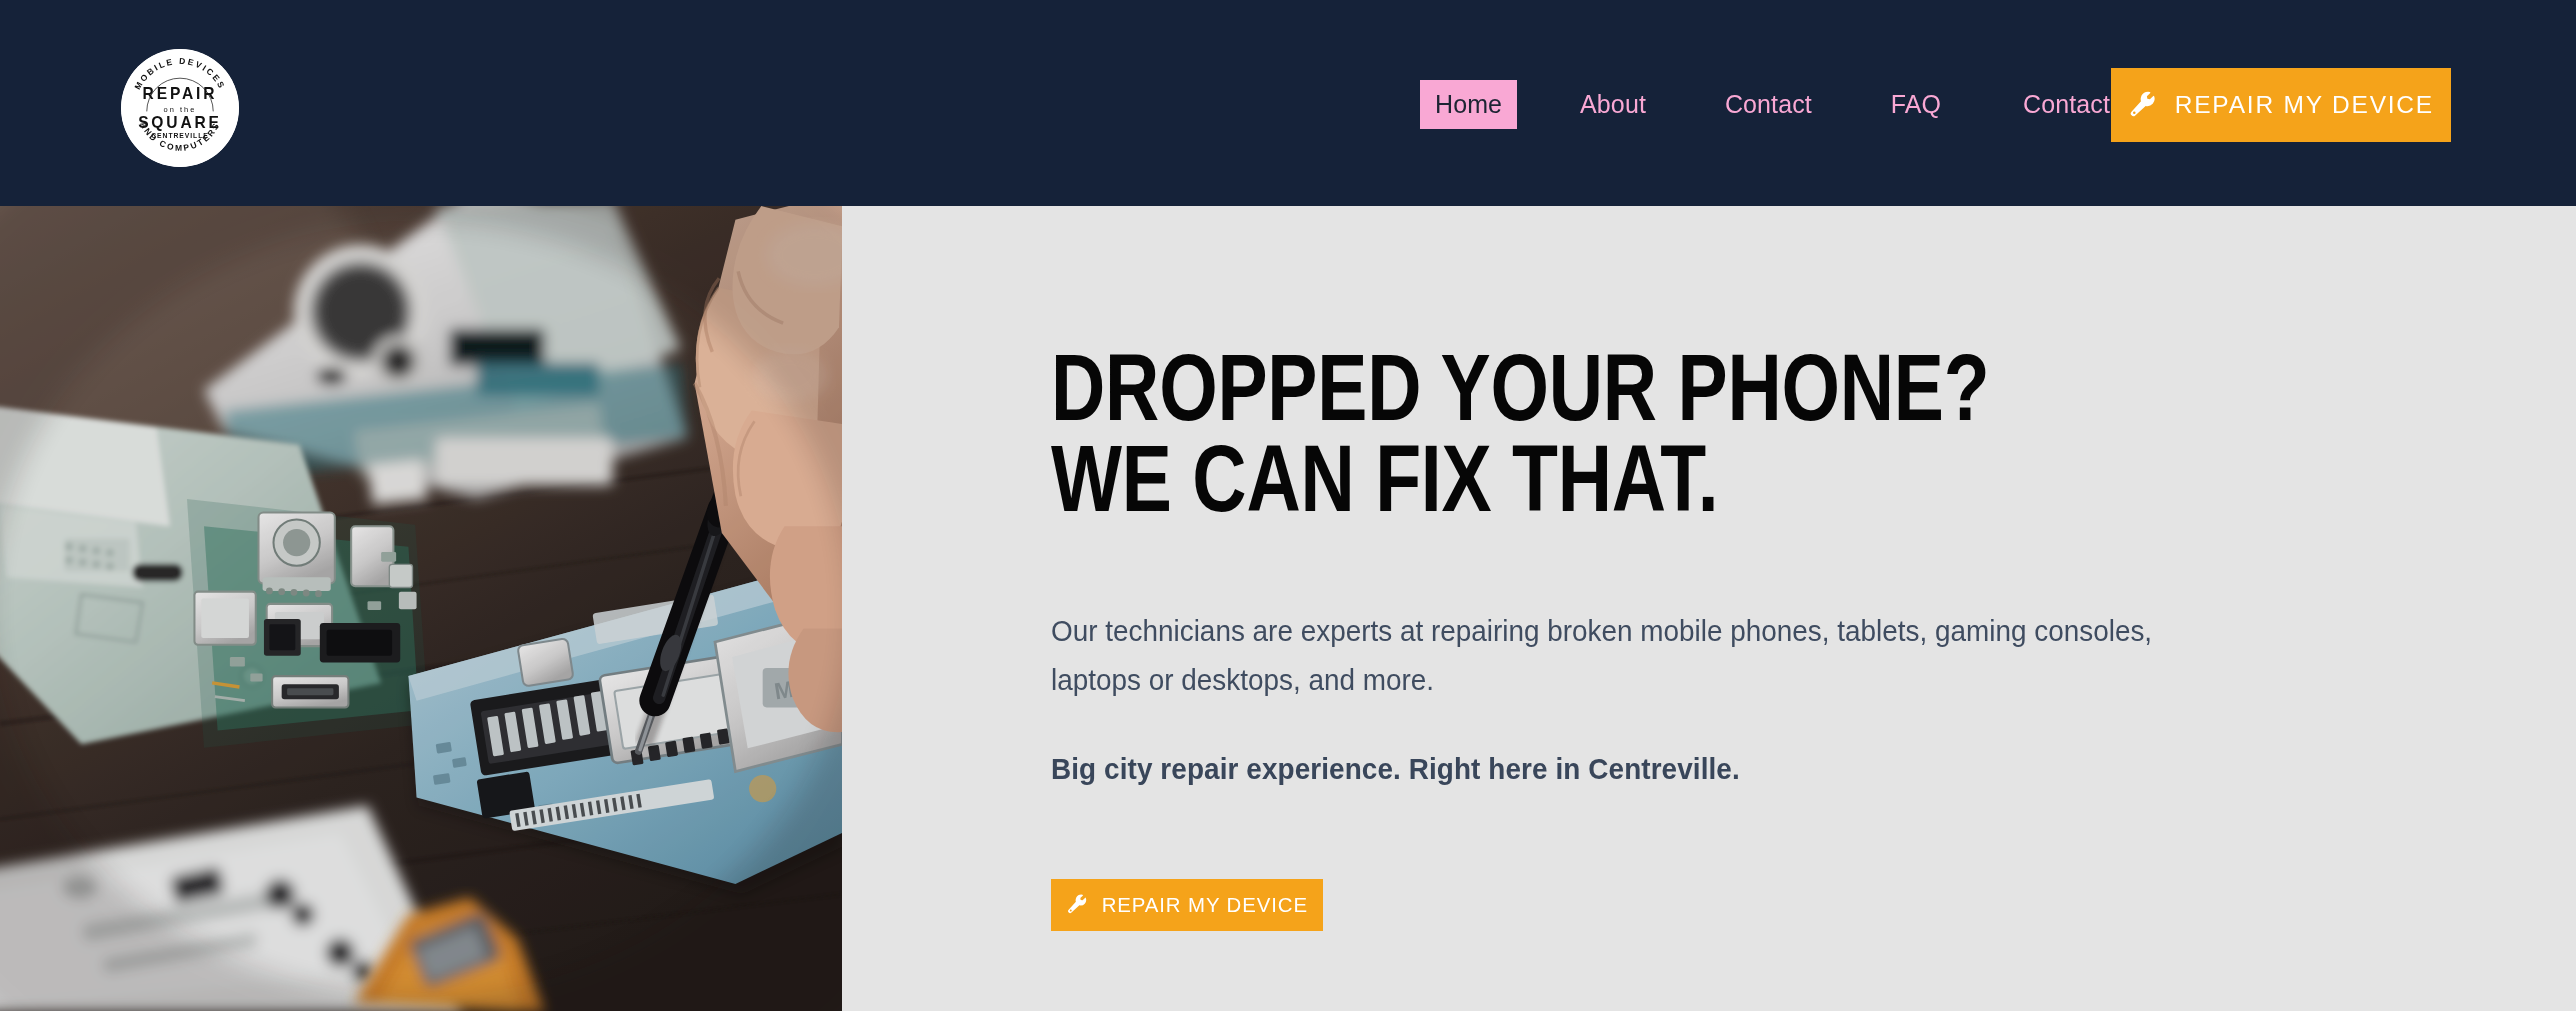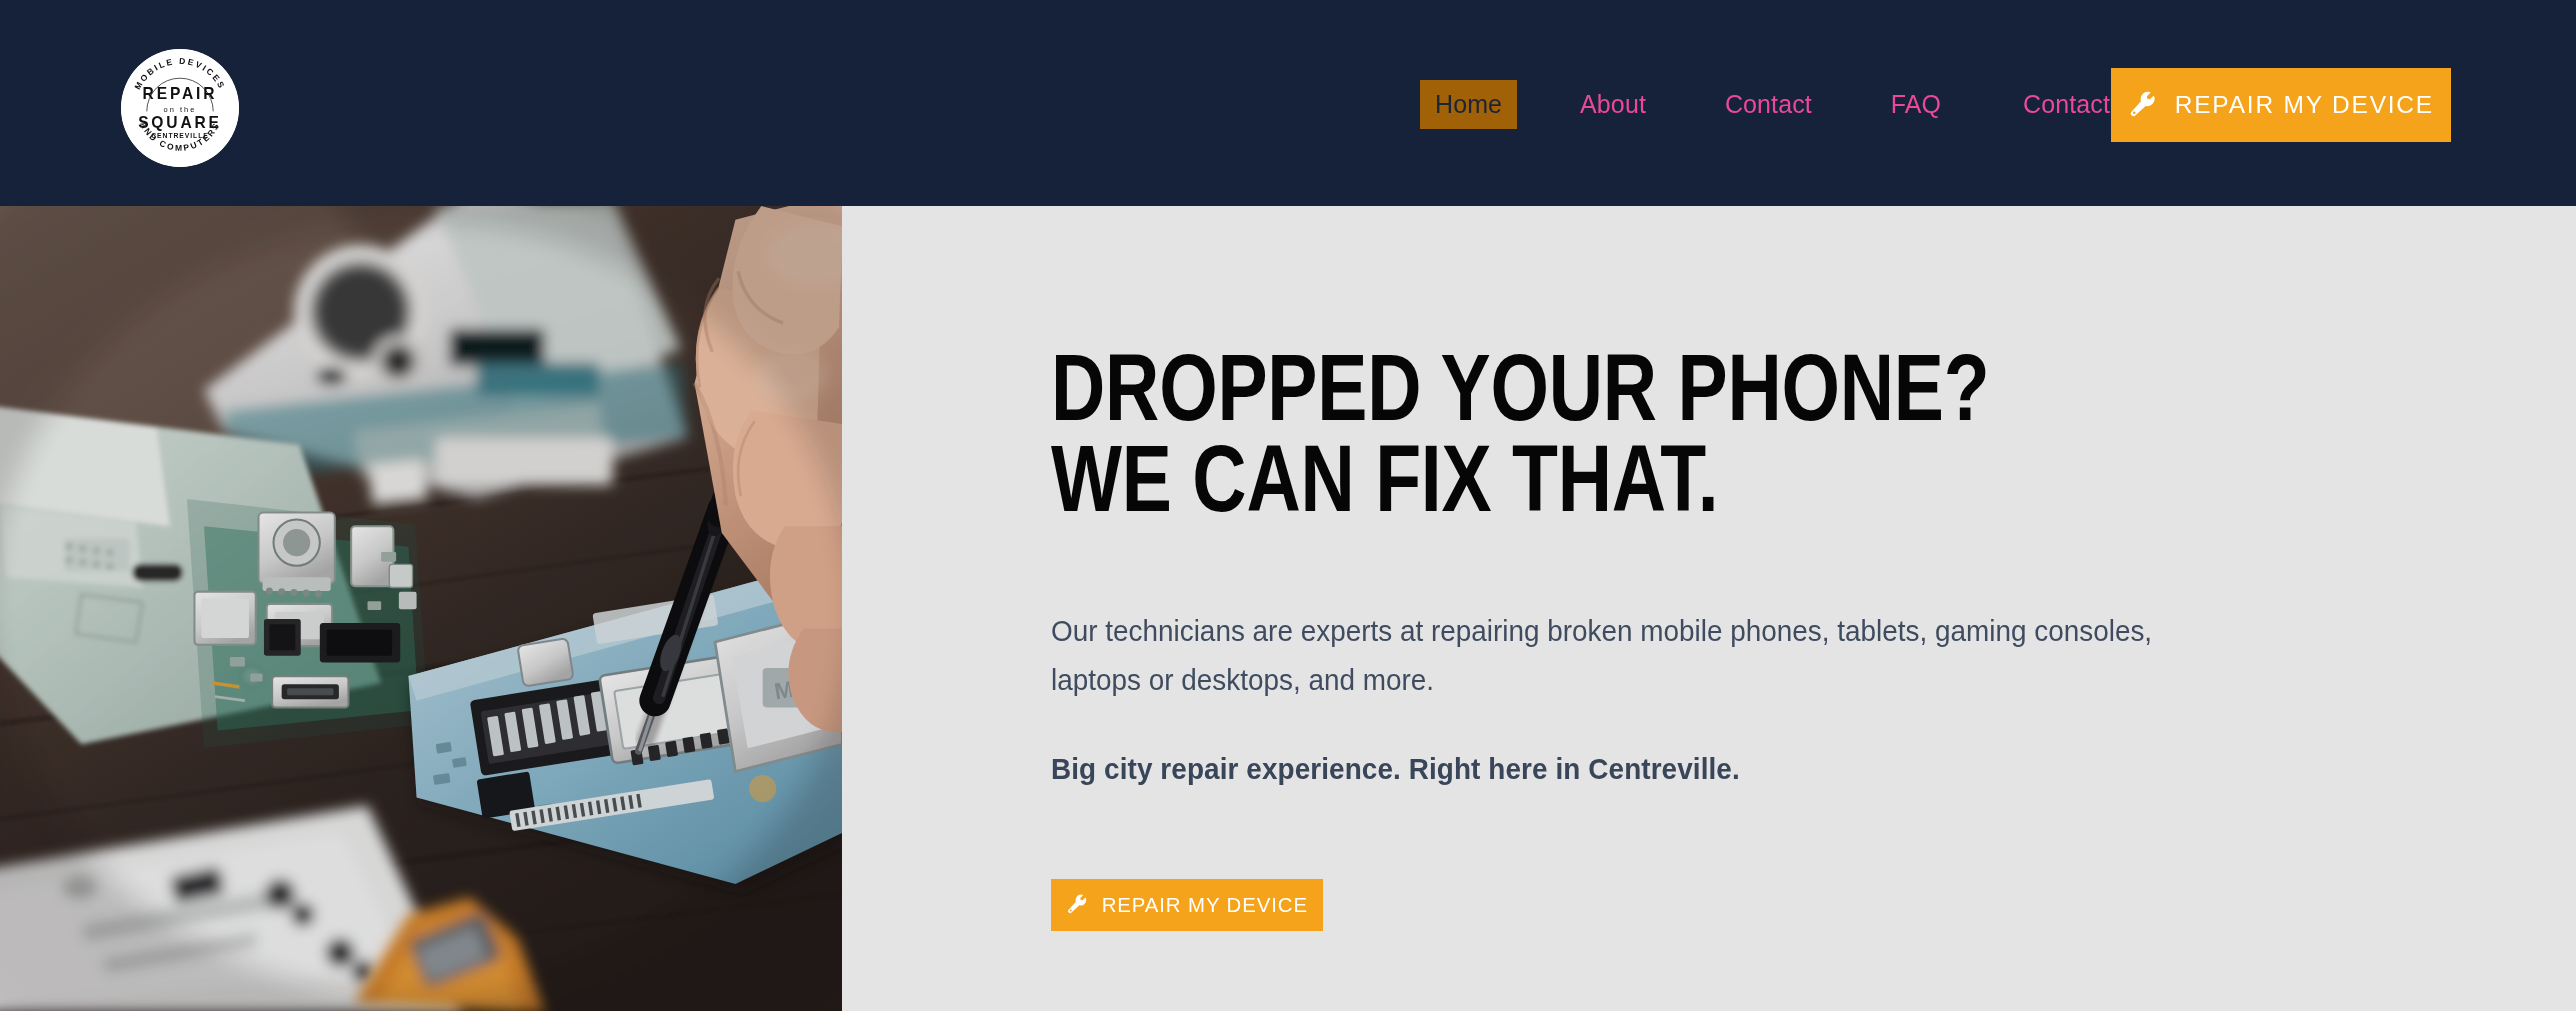--- a/index.html
+++ b/index.html
@@ -53,31 +53,31 @@
     display: flex;
     align-items: center;
     gap: 0;
   }
   .nav-item {
     display: inline-flex;
     align-items: center;
     justify-content: center;
     height: 49px;
     padding: 0 15px;
-    color: #ec4899;
+    color: #f9a8d4;
     font-size: 25px;
     font-weight: 400;
     letter-spacing: 0.1px;
     font-family: "Liberation Sans", sans-serif;
     white-space: nowrap;
     cursor: pointer;
     text-decoration: none;
   }
   .nav-item.active {
-    background: #a16207;
+    background: #f9a8d4;
     color: #1d2433;
     text-align: center;
   }
   .nav-sp-1 { width: 48px; }
   .nav-sp-2 { width: 49px; }
   .nav-sp-3 { width: 49px; }
   .nav-sp-4 { width: 52px; }
 
   .nav-cta {
     position: absolute;

